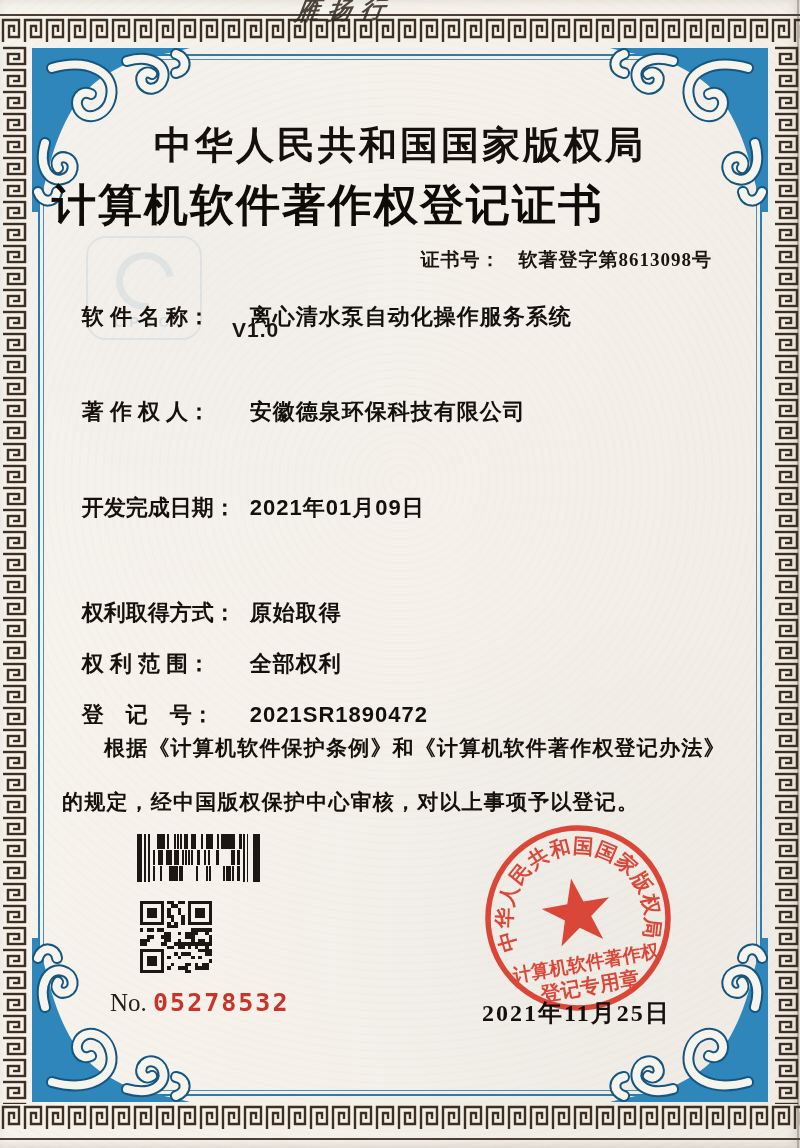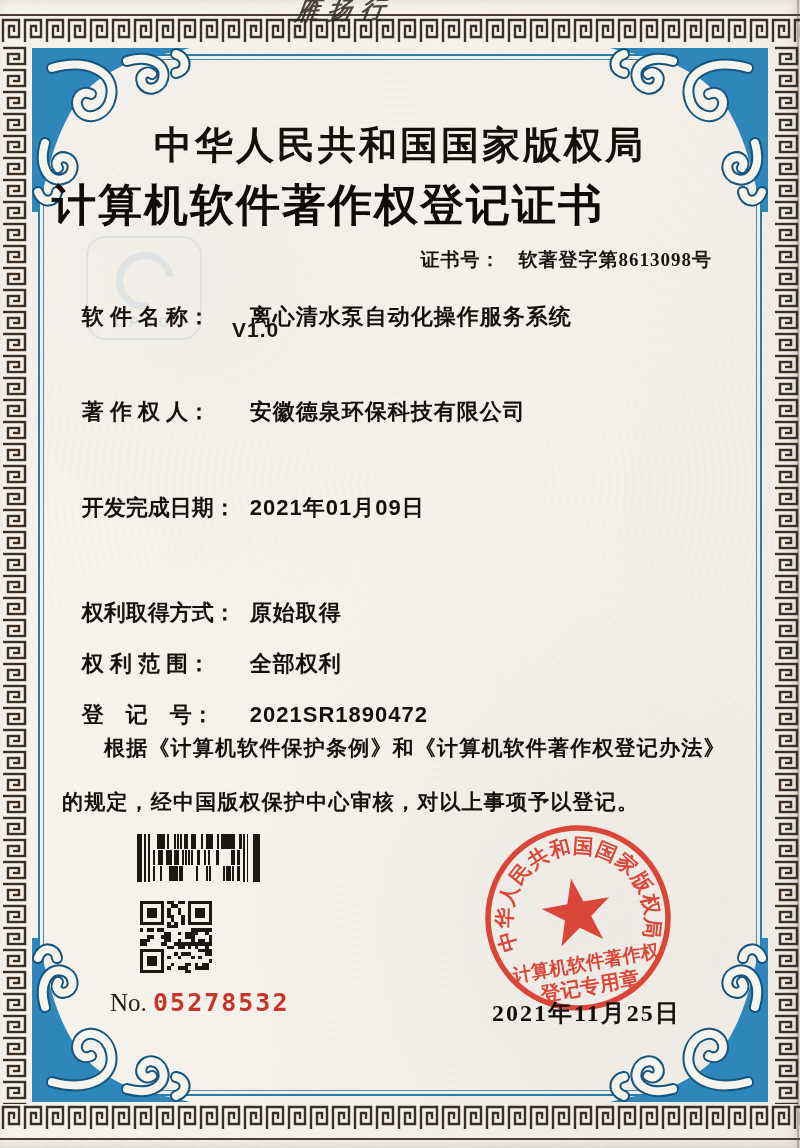--- a/index.html
+++ b/index.html
@@ -61,21 +61,21 @@
     letter-spacing:1.2px;line-height:2.55;text-indent:2em;color:#17110c;}
   
   .barcode{position:absolute;left:137px;top:834px;}
   .qrcode{position:absolute;left:140px;top:901px;}
   
   .serial{position:absolute;left:110px;top:988px;font-size:25px;color:#241d15;}
   .serial .num{font-family:"DejaVu Sans Mono",monospace;font-weight:bold;font-size:25px;
     color:#c5352b;letter-spacing:2px;}
   
   .seal{position:absolute;left:476px;top:816px;opacity:.93;}
-  .issue-date{position:absolute;left:492px;top:997px;font-size:24px;font-weight:bold;letter-spacing:2px;color:#15100c;}
+  .issue-date{position:absolute;left:482px;top:997px;font-size:24px;font-weight:bold;letter-spacing:2px;color:#15100c;}
 </style>
 </head>
 <body>
 
 <div class="page">
 
   <svg width="0" height="0" style="position:absolute">
     <defs>
       <pattern id="mh" width="22" height="28" patternUnits="userSpaceOnUse">
         <path d="M3,25 V3 H19 V20 H9 V9 H14 V15" fill="none" stroke="#3d3021" stroke-width="2.4"></path>

